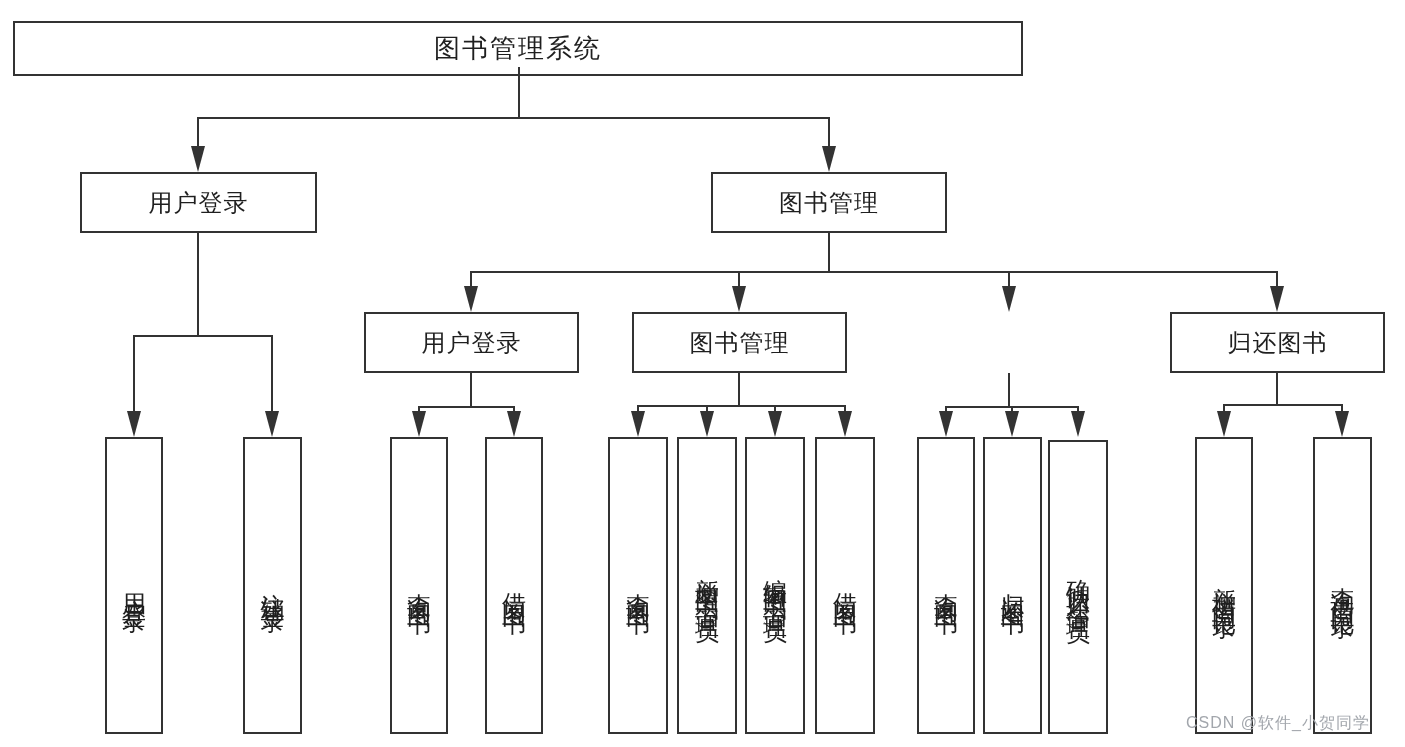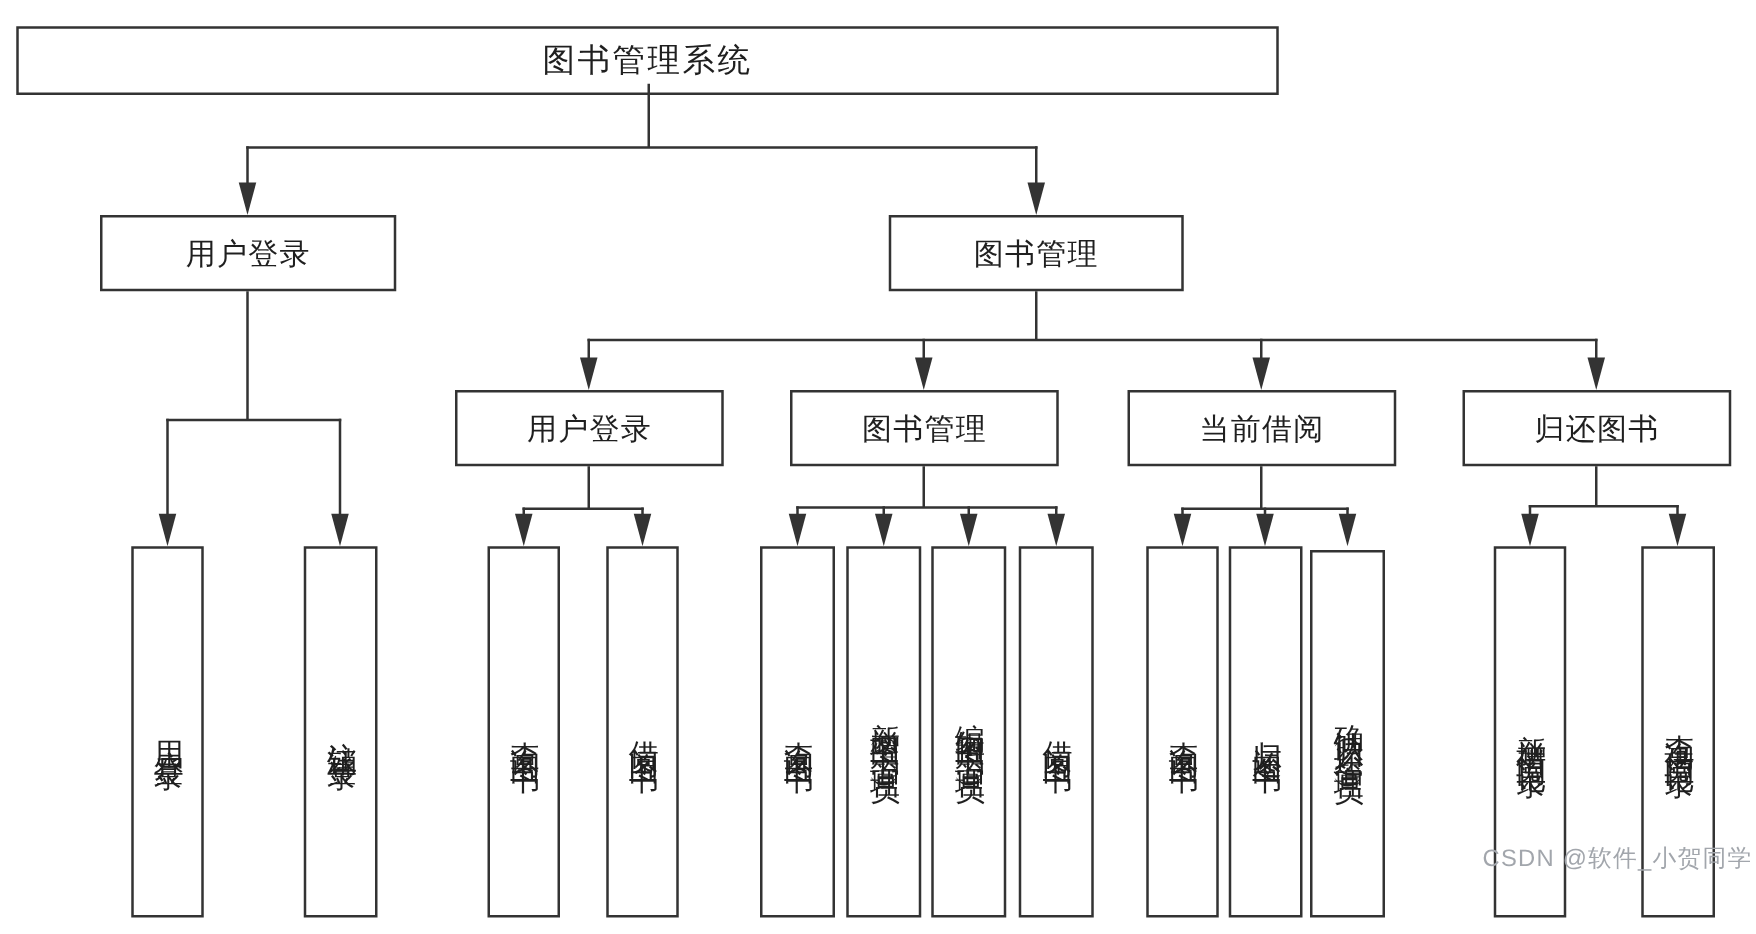--- a/index.html
+++ b/index.html
@@ -19,22 +19,22 @@
     letter-spacing:6px;font-size:24px;white-space:normal;
   }
   .v{position:absolute;width:2px;background:var(--line,#333);}
   .h{position:absolute;height:2px;background:var(--line,#333);}
   .ah{
     position:absolute;width:0;height:0;
     border-left:7px solid transparent;border-right:7px solid transparent;
     border-top:26px solid var(--line,#333);
   }
   .wm{
-    position:absolute;left:1186px;top:674px;z-index:5;
-    font-size:19px;letter-spacing:1px;white-space:nowrap;
+    position:absolute;left:1186px;top:713px;z-index:5;
+    font-size:16px;letter-spacing:1px;white-space:nowrap;
     color:var(--wm,#a2a6ac);
   }
 </style>
 </head>
 <body>
 
 <div class="canvas" style="color: rgb(31, 31, 31); background: rgb(255, 255, 255);">
 
   <div class="node root" style="left:13px;top:21px;width:1010px;height:55px">图书管理系统</div>
 
@@ -61,21 +61,20 @@
   <div class="ah" style="left:464px;top:286px"></div>
   <div class="v" style="left:738px;top:271px;height:16px"></div>
   <div class="ah" style="left:732px;top:286px"></div>
   <div class="v" style="left:1008px;top:271px;height:16px"></div>
   <div class="ah" style="left:1002px;top:286px"></div>
   <div class="v" style="left:1276px;top:271px;height:16px"></div>
   <div class="ah" style="left:1270px;top:286px"></div>
 
   <div class="node" style="left:364px;top:312px;width:215px;height:61px">用户登录</div>
   <div class="node" style="left:632px;top:312px;width:215px;height:61px">图书管理</div>
-  <div class="node" style="left:902px;top:312px;width:215px;height:61px">当前借阅</div>
   <div class="node" style="left:1170px;top:312px;width:215px;height:61px">归还图书</div>
 
   <div class="v" style="left:470px;top:373px;height:34px"></div>
   <div class="h" style="left:418px;top:406px;width:97px"></div>
   <div class="v" style="left:418px;top:406px;height:7px"></div>
   <div class="ah" style="left:412px;top:411px"></div>
   <div class="v" style="left:513px;top:406px;height:7px"></div>
   <div class="ah" style="left:507px;top:411px"></div>
 
   <div class="v" style="left:738px;top:373px;height:33px"></div>

